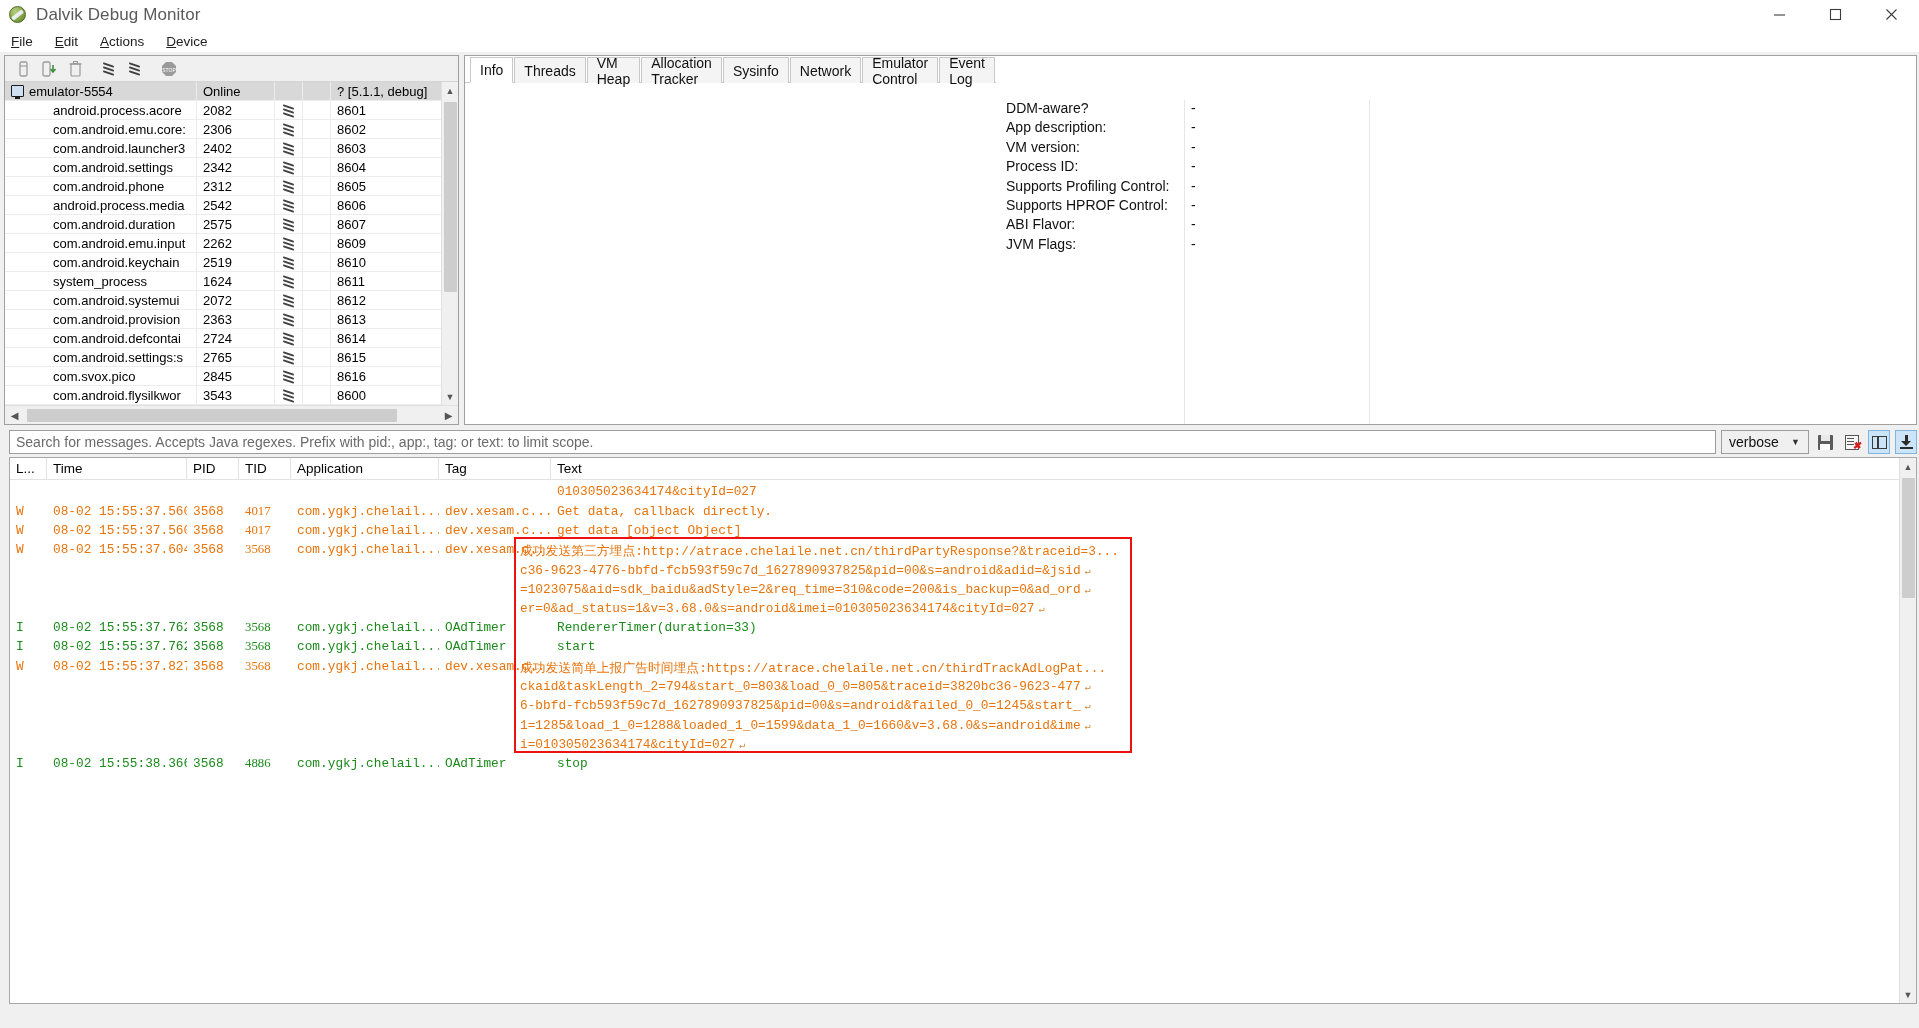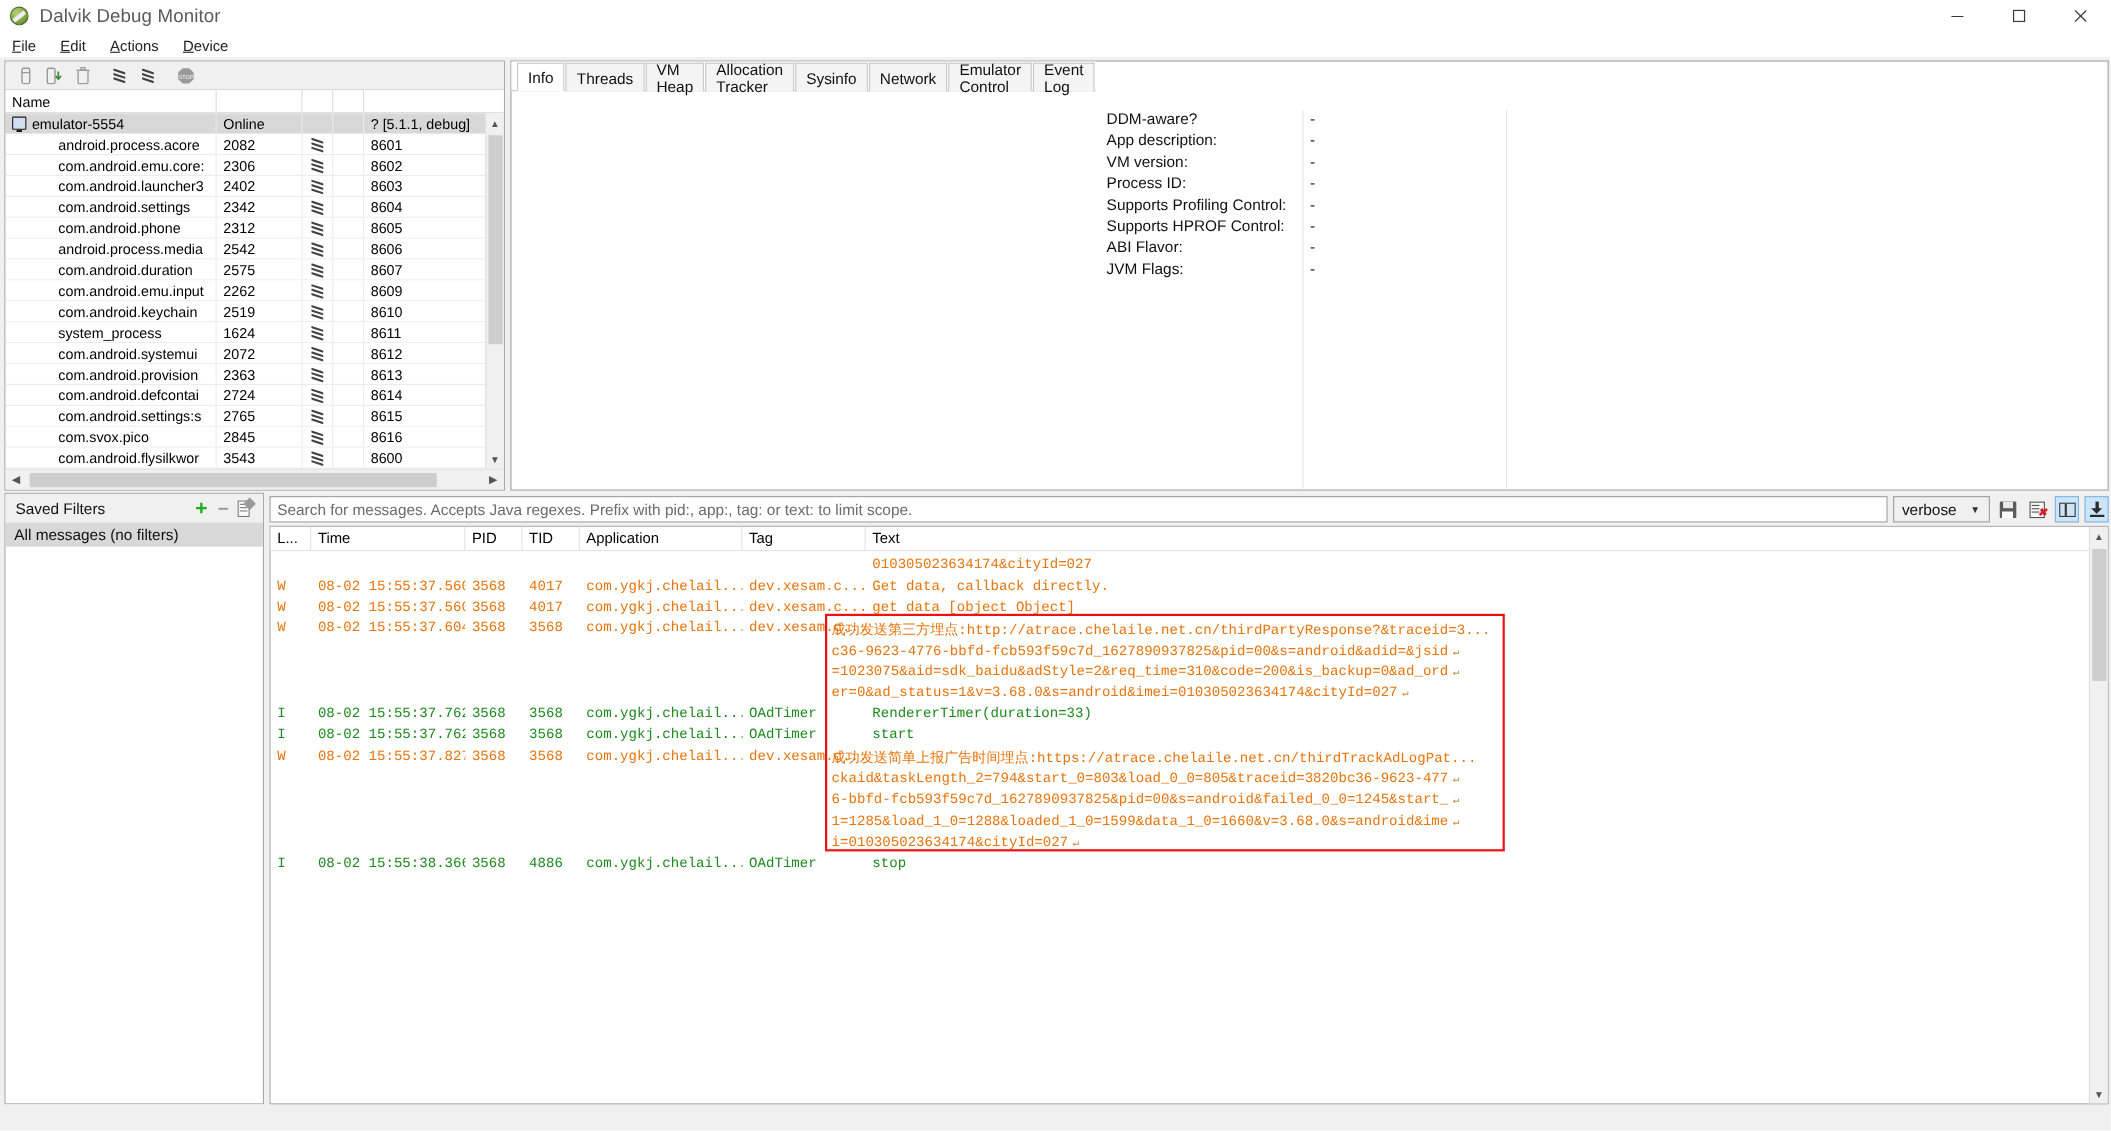--- a/index.html
+++ b/index.html
@@ -201,21 +201,21 @@
   .lh.c-app { width: 148px; }
   .lh.c-tag { width: 112px; }
   .lh.c-text { flex:1; border-right:none; }
 
   .log-body { flex:1; position:relative; overflow:hidden; font-family:"Liberation Mono", monospace; }
   .log-line { height:19.4px; display:flex; align-items:center; font-size:12.8px; white-space:nowrap; }
   .lc { padding-left:6px; overflow:hidden; }
   .lc.c-l { width:37px; }
   .lc.c-time { width:140px; }
   .lc.c-pid { width:52px; }
-  .lc.c-tid { width:52px; }
+  .lc.c-tid { width:52px;font-family:Liberation Serif, serif; }
   .lc.c-app { width:148px; }
   .lc.c-tag { width:112px; }
   .lc.c-text { flex:1; }
   .lvl-W { color:#e8740c; }
   .lvl-I { color:#1d8a1d; }
   .t-W { color:#e8740c; }
 
   .redbox {
     position:absolute; left: 504px; top: 60px; width: 618px; height: 213px;
     border: 2.5px solid #ee1111; pointer-events:none;
@@ -311,27 +311,20 @@
         </div>
         <div class="tb-sep"></div>
         <div class="tb-btn">
           <svg width="16" height="16" viewBox="0 0 16 16">
               <polygon points="5,1 11,1 15,5 15,11 11,15 5,15 1,11 1,5" fill="#9a9a9a"></polygon>
               <text x="8" y="10.5" font-size="5" fill="#fff" text-anchor="middle" font-family="Liberation Sans">STOP</text>
             </svg>
         </div>
       </div>
 
-      <div class="dev-head">
-        <div class="hc c-name">Name</div>
-        <div class="hc c-status"></div>
-        <div class="hc c-i1"></div>
-        <div class="hc c-i2"></div>
-        <div class="hc c-port"></div>
-      </div>
 
       <div class="dev-scrollwrap">
         <div class="dev-rows" id="dev-rows">
             <div class="row sel">
               <div class="cell c-name">
                 <span class="dev-icon">
                   <i class="scr"></i>
                   <i class="ft"></i>
                 </span>
                 <span>emulator-5554</span>
@@ -631,44 +624,20 @@
             <div class="info-line">-</div>
           </div>
         <div class="info-pad"></div>
       </div>
     </div>
   </div>
 
   <div class="lower">
     <div class="logrow">
 
-      <div class="filters-panel">
-        <div class="filters-head">
-          <span>Saved Filters</span>
-          <span class="sp"></span>
-          <span class="fh-btn">
-              <span class="plus">+</span>
-            </span>
-          <span class="fh-btn">
-              <span class="minus">−</span>
-            </span>
-          <span class="fh-btn">
-            <span class="editicon">
-                <i class="pg"></i>
-                <i class="ln" style="top:3px"></i>
-                <i class="ln" style="top:6px"></i>
-                <i class="ln" style="top:9px"></i>
-                <i class="pen"></i>
-              </span>
-          </span>
-        </div>
-        <div class="filters-list" id="filters-list">
-            <div class="filter-item sel">All messages (no filters)</div>
-          </div>
-      </div>
 
       <div class="log-area">
         <div class="log-toolbar">
           <div class="search-box">Search for messages. Accepts Java regexes. Prefix with pid:, app:, tag: or text: to limit scope.</div>
           <div class="level-select">
             <span>verbose</span>
             <span class="chev">▼</span>
           </div>
           <div class="tbi">
               <span class="save-ic"></span>

